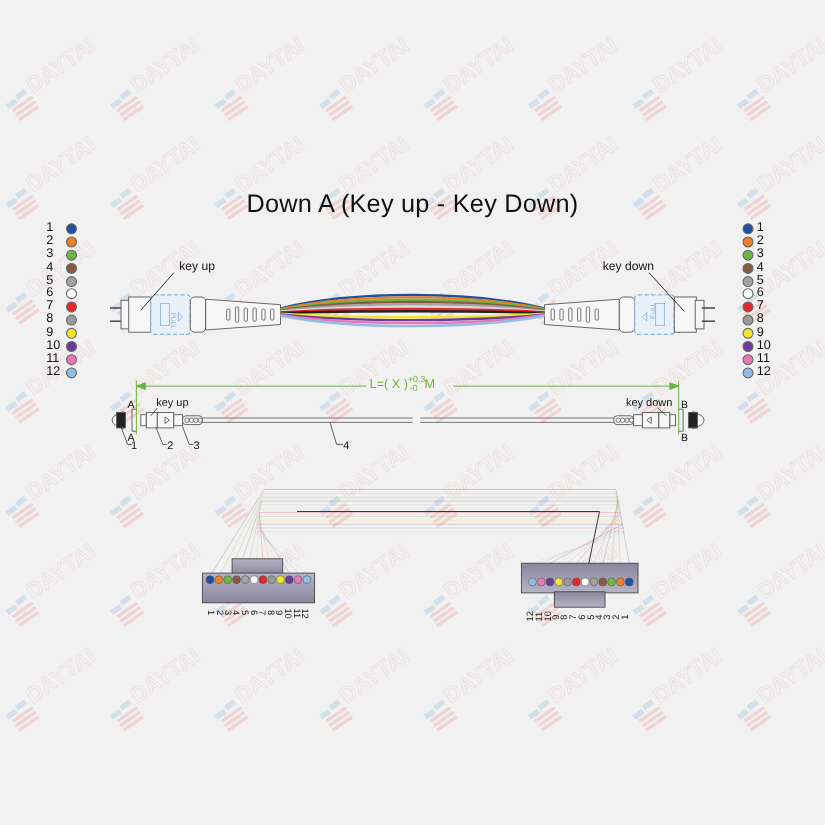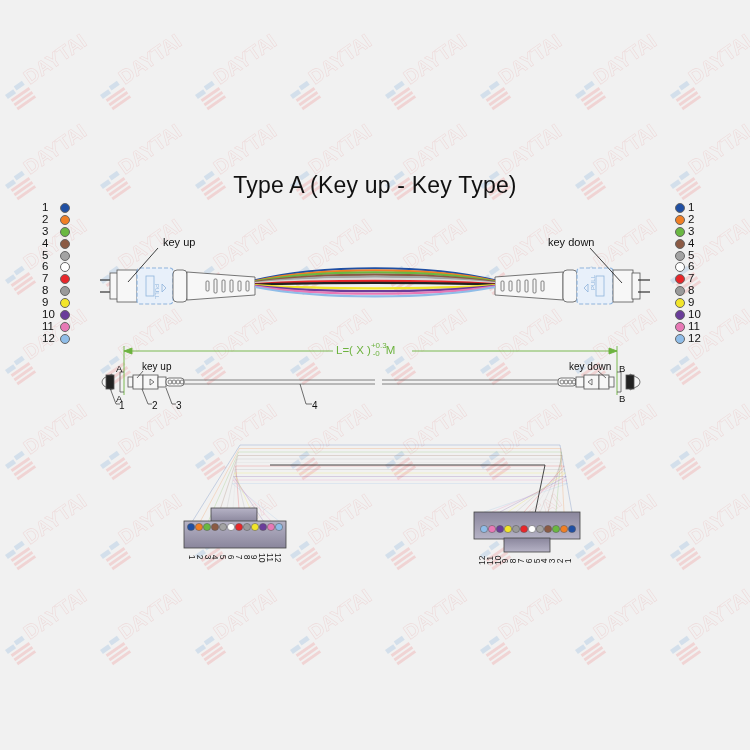--- a/index.html
+++ b/index.html
@@ -89,21 +89,21 @@
   <use href="#wm" x="5" y="650"></use>
     <use href="#wm" x="100" y="650"></use>
     <use href="#wm" x="195" y="650"></use>
     <use href="#wm" x="290" y="650"></use>
     <use href="#wm" x="385" y="650"></use>
     <use href="#wm" x="480" y="650"></use>
     <use href="#wm" x="575" y="650"></use>
     <use href="#wm" x="670" y="650"></use>
 </svg>
 
-<div class="title">Type A (Key up - Key Type)</div>
+<div class="title">Down A (Key up - Key Down)</div>
 
 <div class="legend legend-left" style="left:36px;width:34px;" id="legendLeft">
     <div class="legend-row">
       <span class="num">1</span>
       <span class="dot" style="background: rgb(31, 79, 163);"></span>
     </div>
     <div class="legend-row">
       <span class="num">2</span>
       <span class="dot" style="background: rgb(240, 127, 37);"></span>
     </div>

